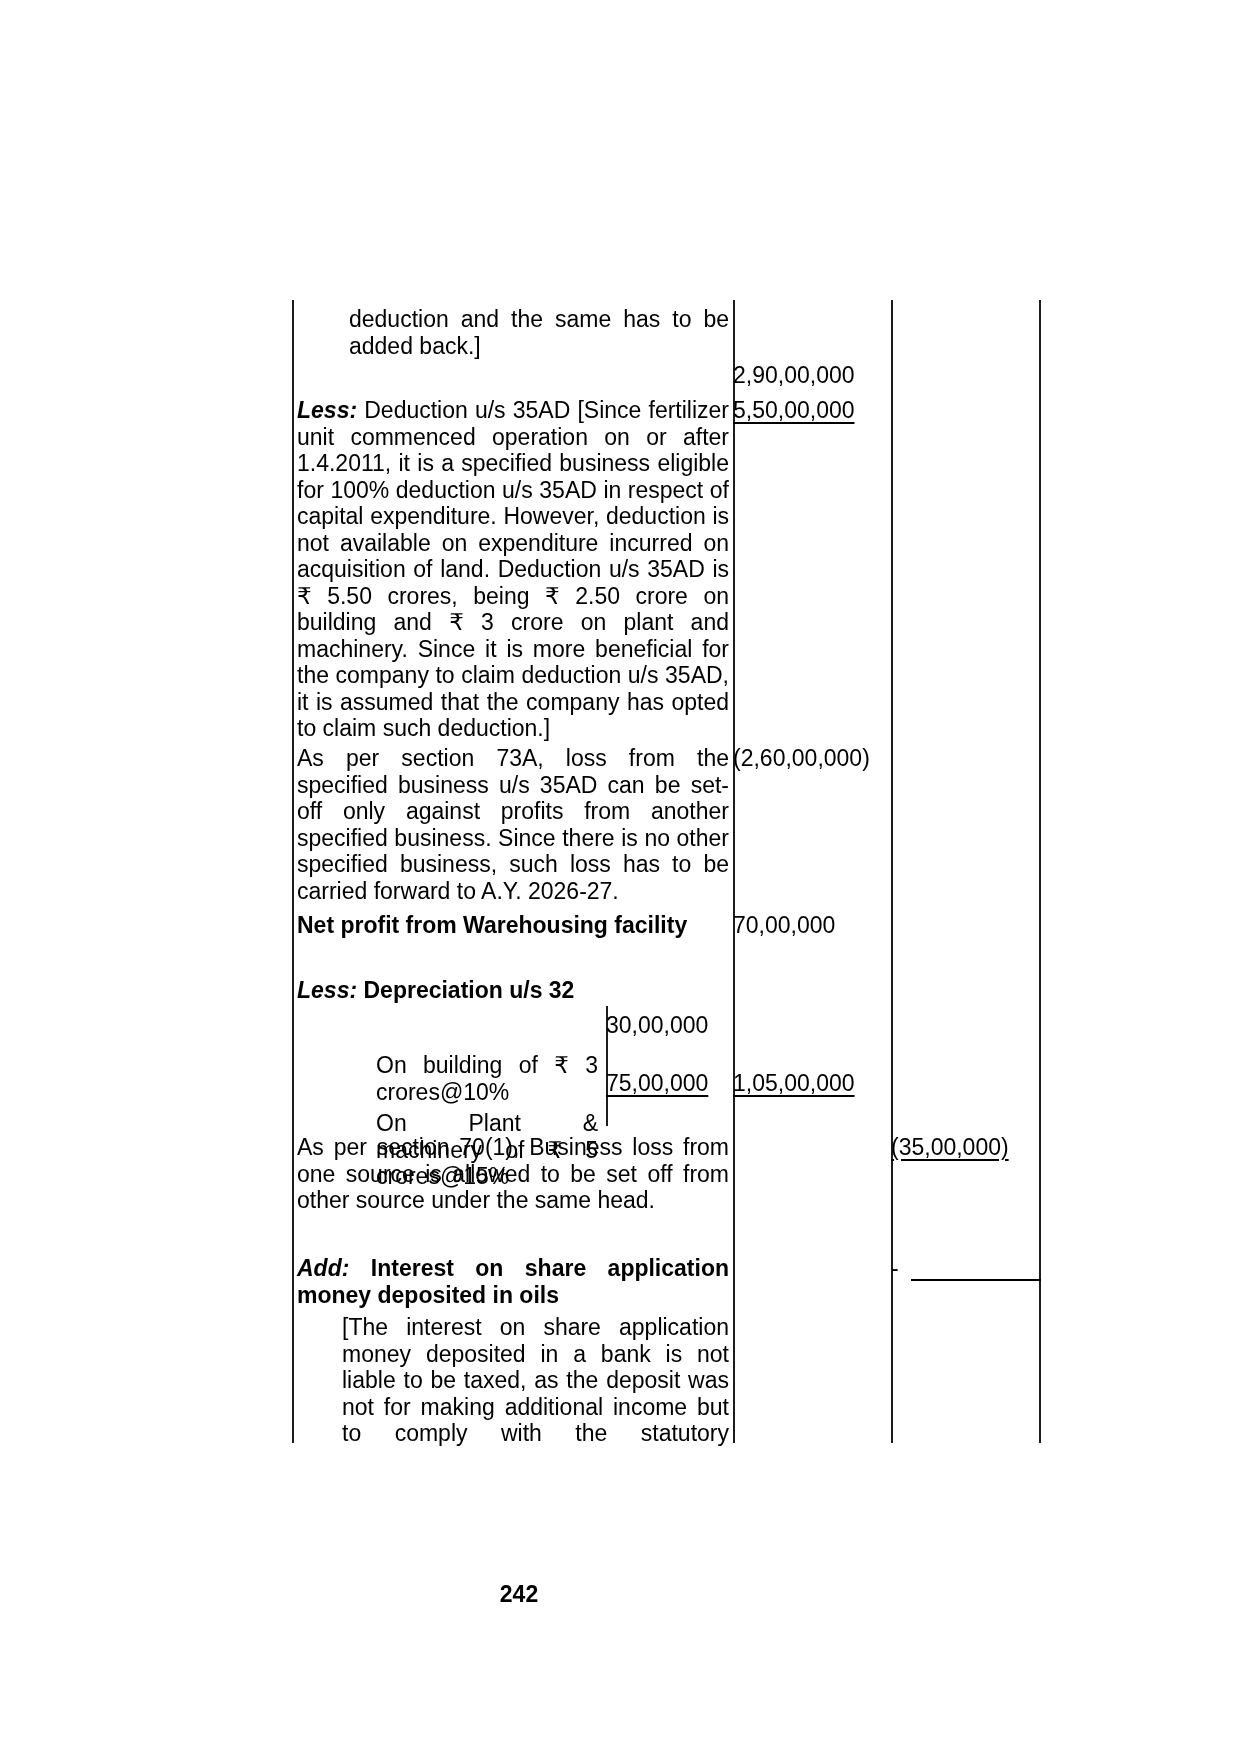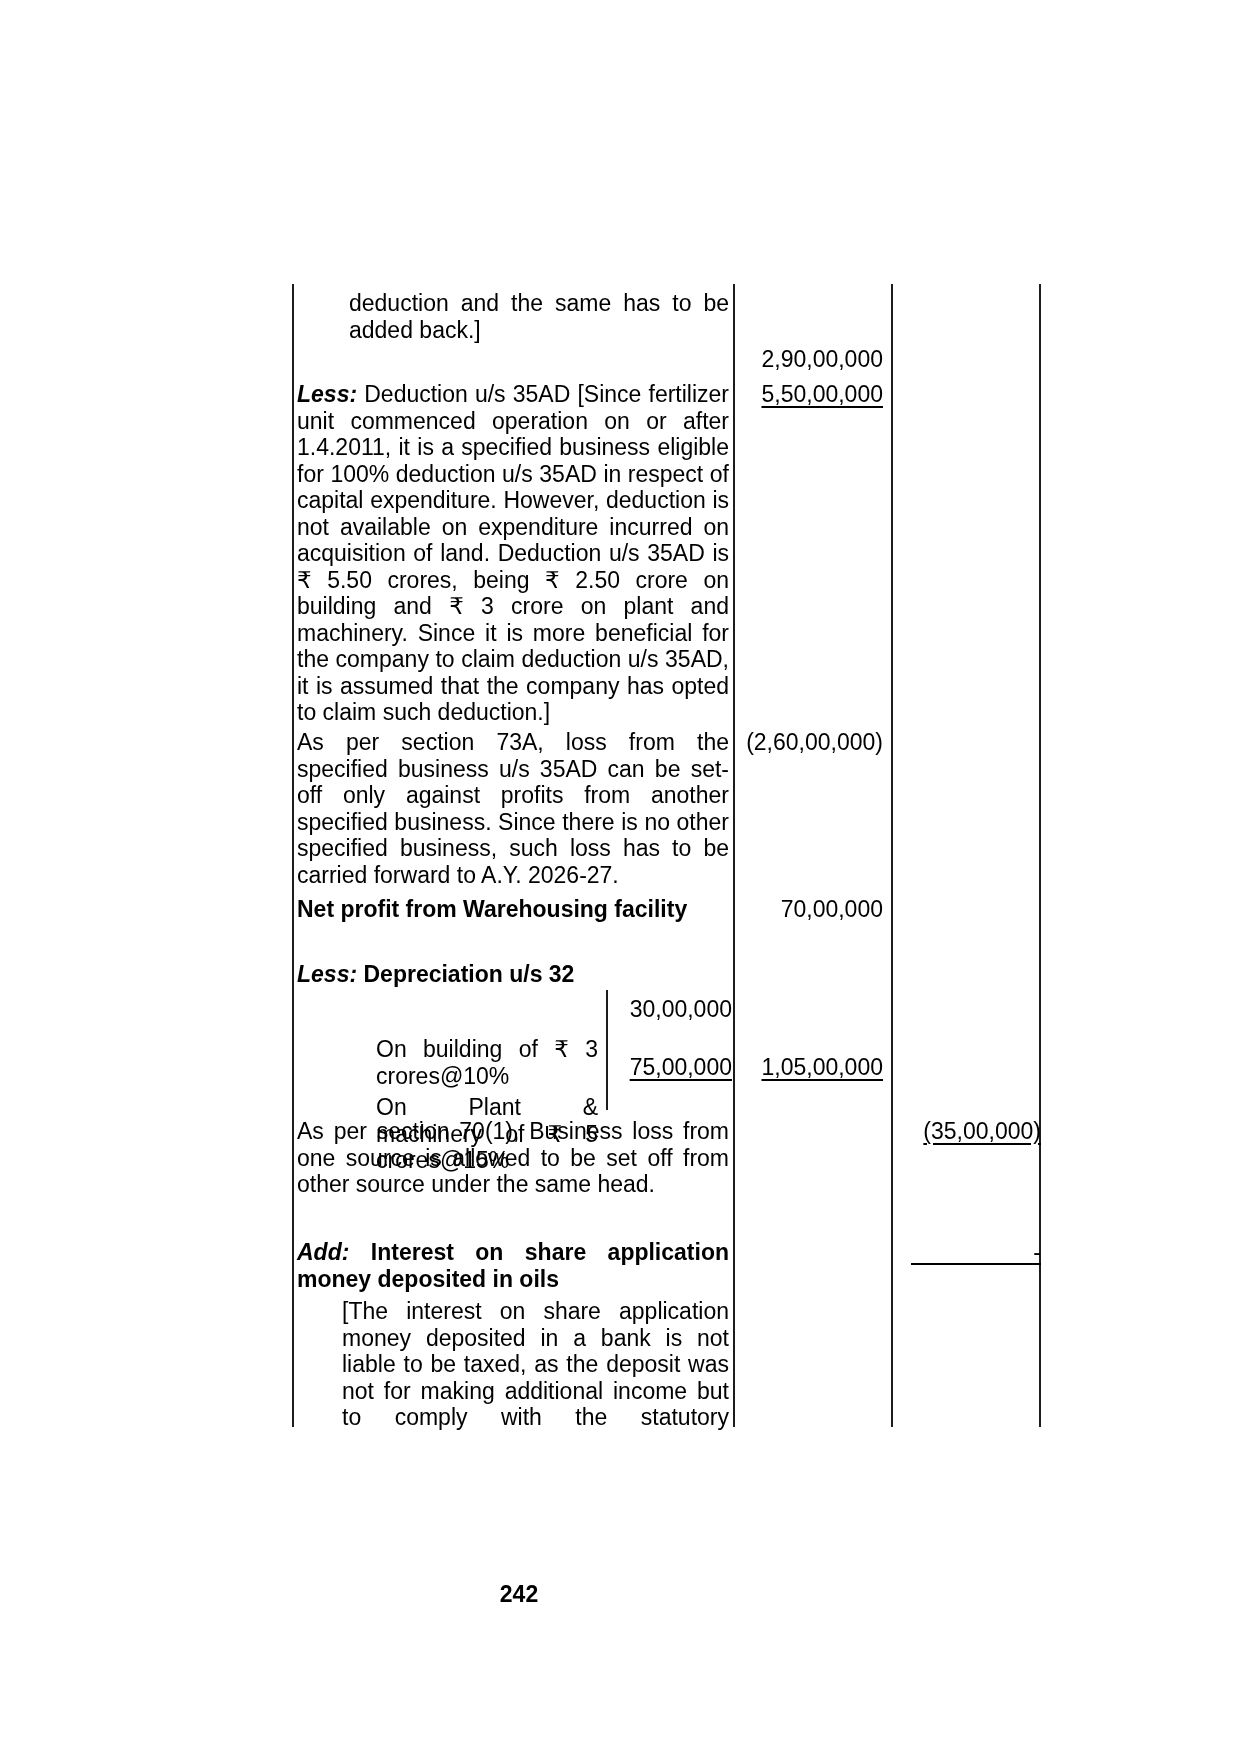--- a/index.html
+++ b/index.html
@@ -7,33 +7,33 @@
     position: relative;
     width: 1241px;
     height: 1754px;
     background: #ffffff;
     font-family: "Liberation Sans", "DejaVu Sans", sans-serif;
     font-size: 23px;
     line-height: 26.5px;
     color: #000000;
     overflow: hidden;
   }
-  .table { position: absolute; left: 292px; top: 284px; width: 837px; height: 1146px; }
+  .table { position: absolute; left: 292px; top: 300px; width: 837px; height: 1146px; }
   .vline { position: absolute; top: 0; height: 1143px; width: 2px; background: #1c1c1c; }
   .vl-left  { left: 0; }
   .vl-a     { left: 441px; }
   .vl-b     { left: 599px; }
   .vl-right { left: 747px; }
   .subline  { position: absolute; left: 314px; top: 706px; height: 120px; width: 2px; background: #1c1c1c; }
 
   .row { position: absolute; left: 0; width: 749px; }
   .desc { box-sizing: border-box; width: 441px; padding: 0 4px 0 5px; }
   .just { text-align: justify; }
   .just-all { text-align: justify; text-align-last: justify; }
-  .cell { position: absolute; top: 0; text-align: right; box-sizing: border-box; }
+  .cell { position: absolute; top: 0; box-sizing: border-box; }
   .c1 { left: 441px; width: 158px; padding-right: 8px; }
   .c2 { left: 599px; width: 150px; }
   .sub-amt { left: 314px; width: 127px; padding-right: 1px; }
   .sublabel { margin-left: 84px; width: 222px; margin-top: 40px; }
 
   .lead { font-weight: bold; font-style: italic; }
   .b { font-weight: bold; }
   .nowrap { white-space: nowrap; }
   .u { text-decoration: underline; text-decoration-thickness: 2px; text-underline-offset: 4px; }
   .ind-top { margin-left: 52px; }

